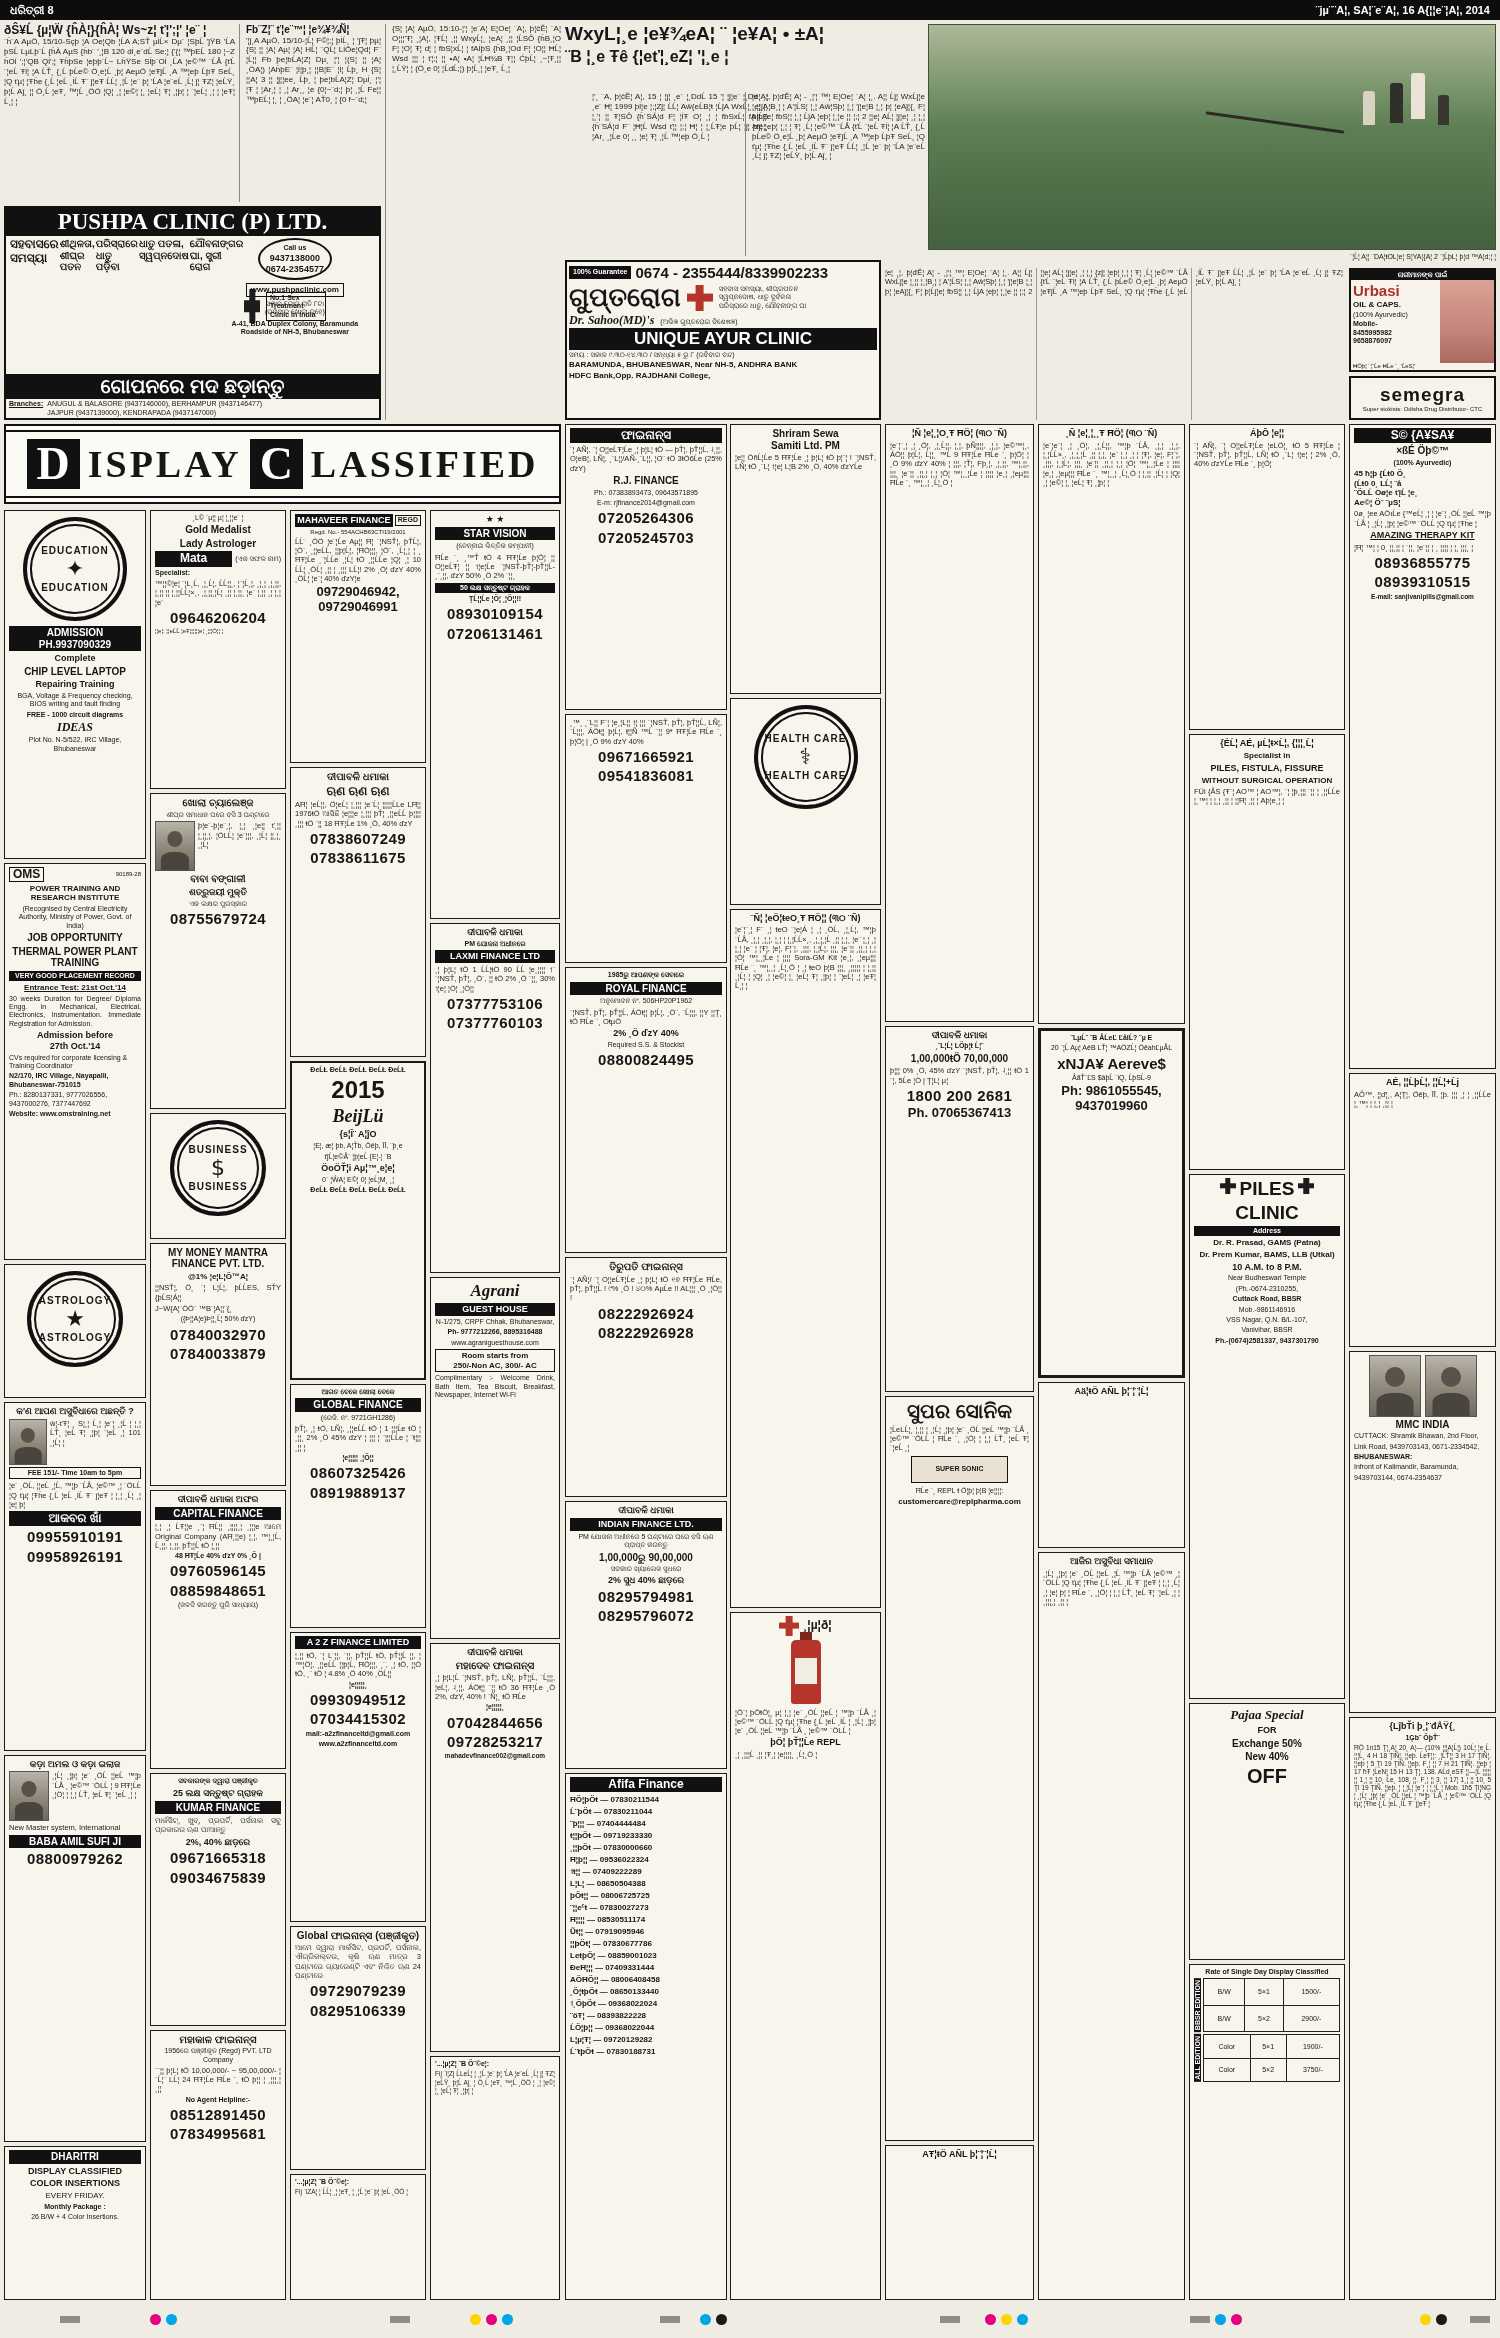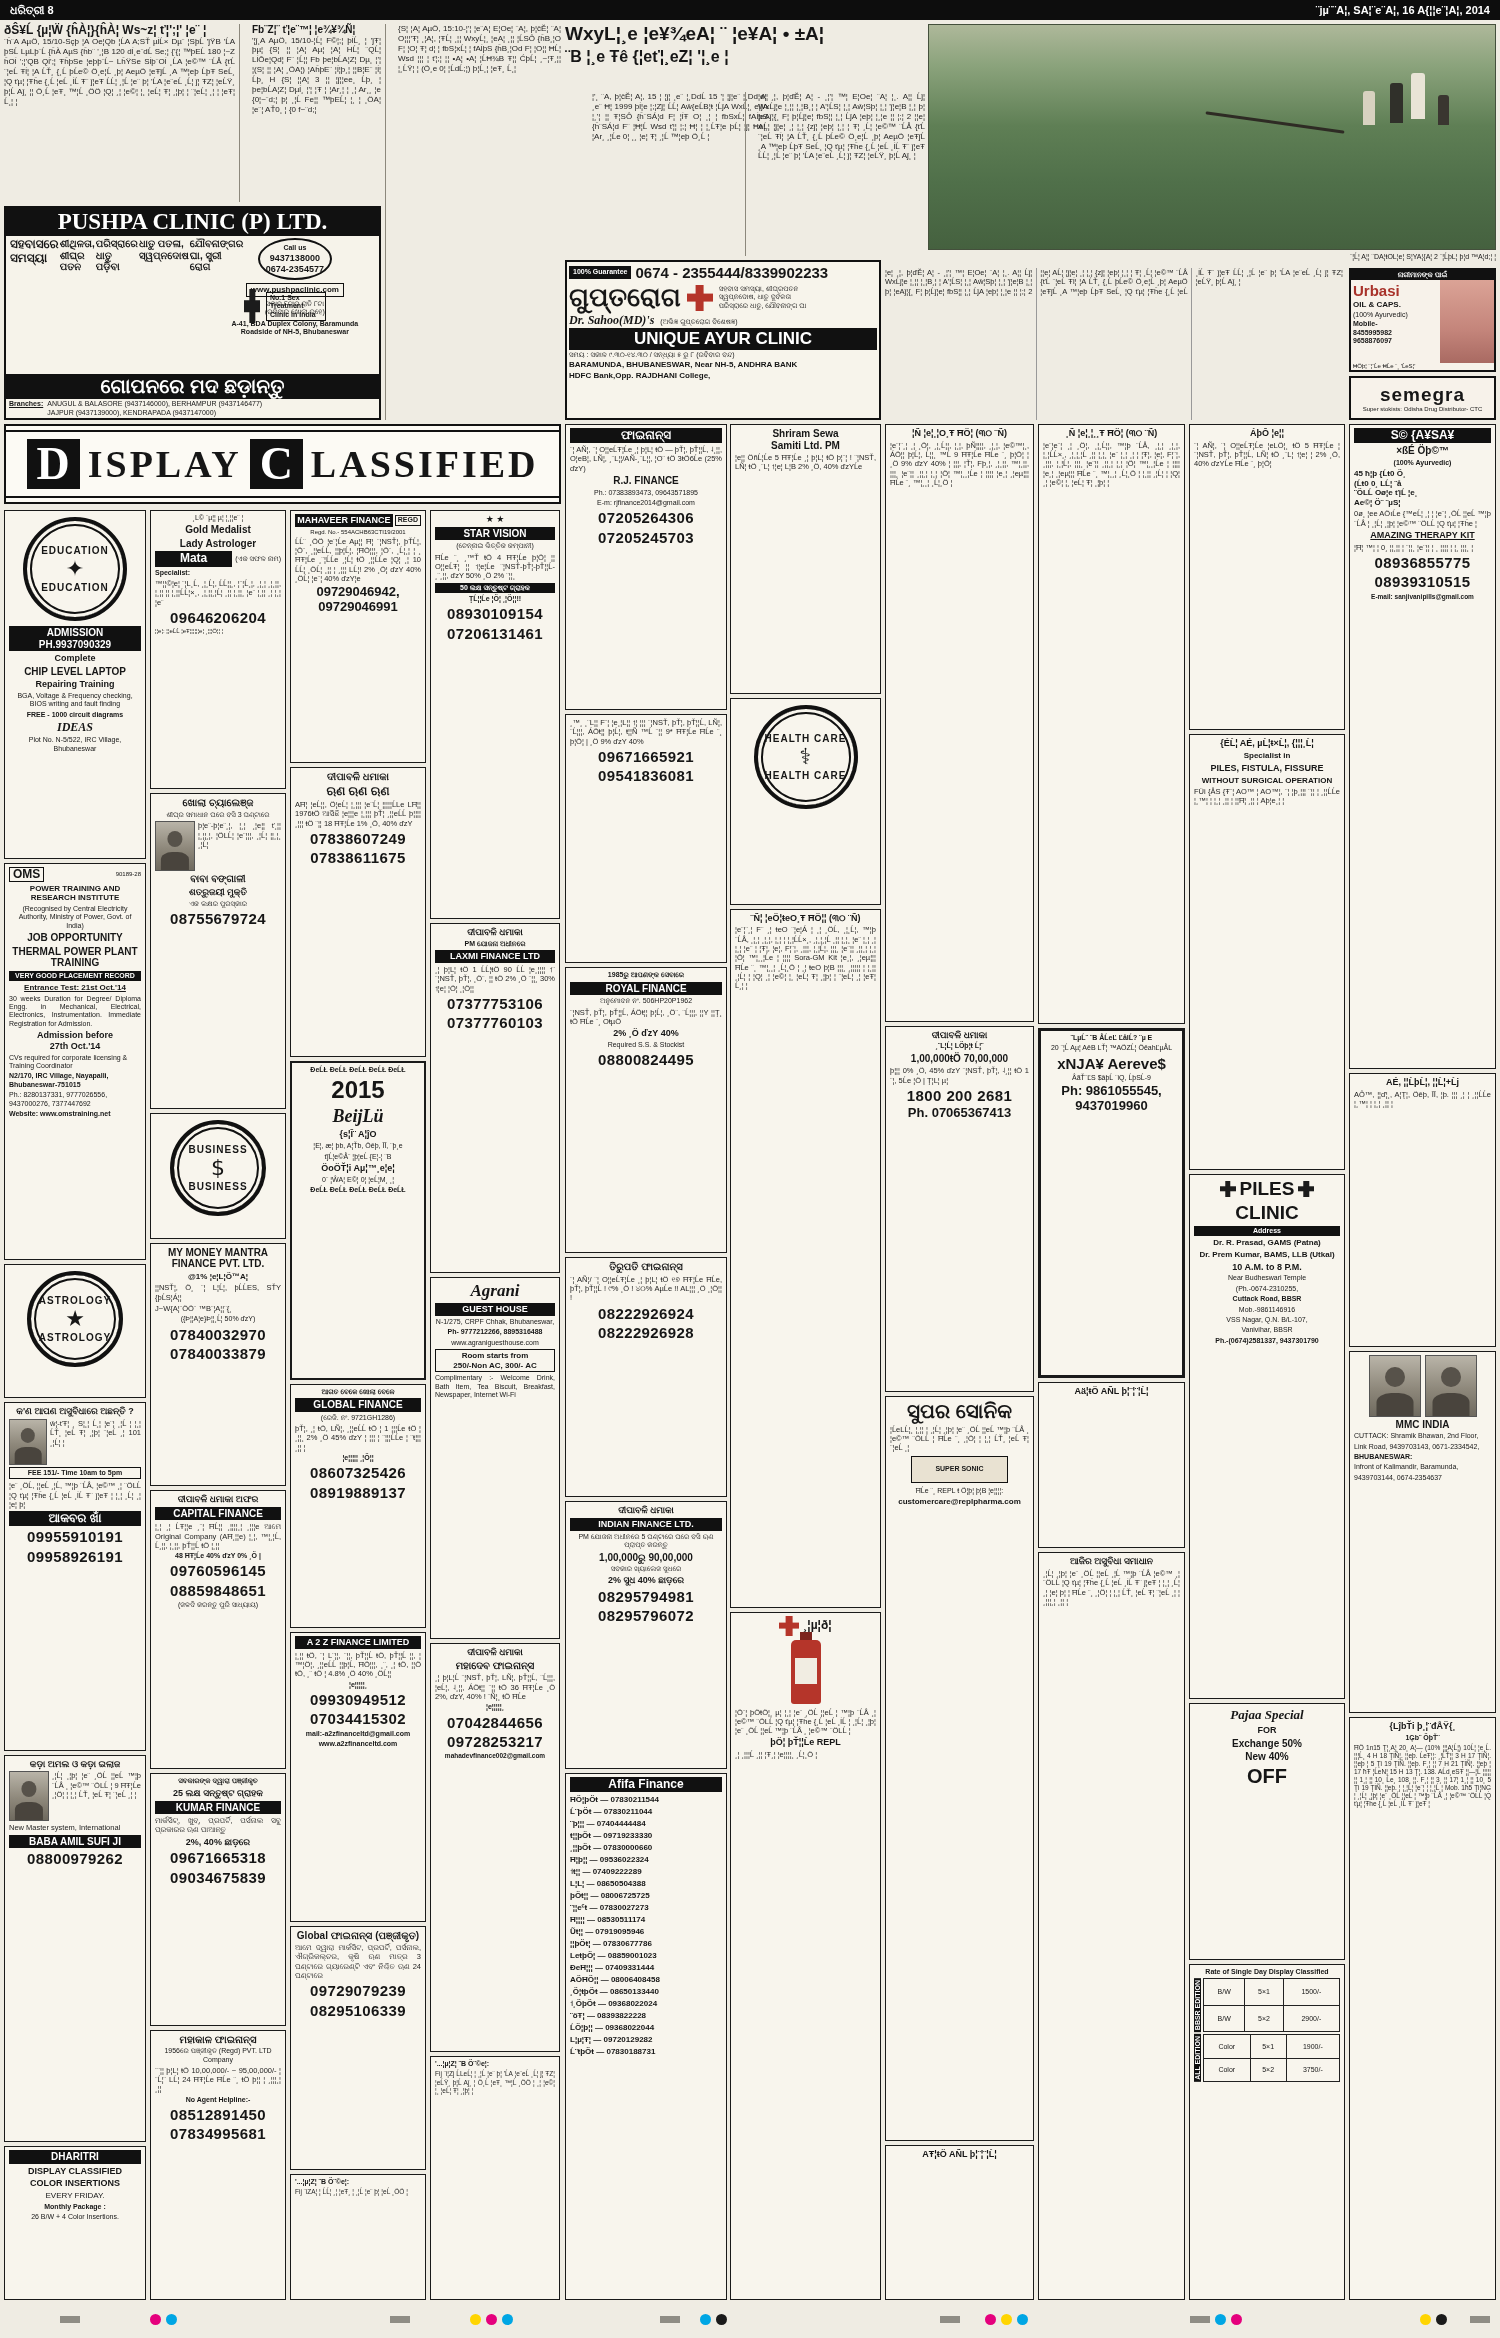--- a/index.html
+++ b/index.html
@@ -30,21 +30,21 @@
 .portrait{background:linear-gradient(180deg,#b9b4a8 0%,#8e887b 55%,#6f6a5f 100%);border:1px solid #555;position:relative}
 .portrait:before{content:"";position:absolute;left:50%;top:18%;width:40%;height:34%;transform:translateX(-50%);border-radius:50%;background:#57524a}
 .portrait:after{content:"";position:absolute;left:50%;bottom:0;width:74%;height:38%;transform:translateX(-50%);border-radius:40% 40% 0 0;background:#49443d}
 .plus{position:relative;display:inline-block}
 .plus:before,.plus:after{content:"";position:absolute;background:#1c1c1c}
 .plus.red:before,.plus.red:after{background:#b5352a}
 .plus:before{left:50%;top:0;width:34%;height:100%;transform:translateX(-50%)}
 .plus:after{top:50%;left:0;height:34%;width:100%;transform:translateY(-50%)}
 .newscol{font-size:8px}
 .newscol .gb{font-size:8px}
-.rule{border-left:1px solid #8c887c;padding-left:12px}
+.rule{border-left:1px solid #8c887c;padding-left:6px}
 .photo{background:linear-gradient(180deg,#aeb89a 0%,#8ba37c 18%,#5f7f55 45%,#50704a 70%,#45613f 100%);border:1px solid #44503c;position:relative;overflow:hidden}
 .fig{position:absolute;border-radius:3px 3px 0 0}
 .banner{position:absolute;background:#fcfaf4;border:2px solid #111;display:flex;align-items:center;justify-content:center;gap:8px;font-family:"Liberation Serif",serif;box-shadow:inset 0 4px 0 #fcfaf4,inset 0 6px 0 #111,inset 0 -4px 0 #fcfaf4,inset 0 -6px 0 #111}
 .cap{background:#111;color:#fff;font-size:46px;font-weight:bold;padding:2px 10px;line-height:1}
 .bw{font-size:38px;font-weight:bold;letter-spacing:3px}
 .ratet{width:100%;border-collapse:collapse;font-size:7px}
 .ratet td{border:1px solid #222;padding:1px 2px;text-align:center}
 .vlab{writing-mode:vertical-rl;transform:rotate(180deg);background:#111;color:#fff;font-weight:bold;font-size:7px;padding:2px 0}
 .bottle{width:30px;height:64px;background:#b5352a;border-radius:5px 5px 3px 3px;margin:2px auto;position:relative}
 .bottle:before{content:"";position:absolute;top:-8px;left:50%;transform:translateX(-50%);width:12px;height:8px;background:#7c241d}
@@ -623,21 +623,21 @@
 
   <div class="ad" style="flex-grow:430">
     <div class="ctr s9 b">{ÉĹ¦ AÉ, µĹ¦ŧ×Ĺ¦, {¦¦¦¸Ĺ¦</div>
     <div class="ctr s8 b">Specialist in</div>
     <div class="ctr s9 b">PILES, FISTULA, FISSURE</div>
     <div class="ctr s8 b">WITHOUT SURGICAL OPERATION</div>
     <div class="gb">FÜi {ÅS {Ŧ¨¦ AO™ ¦ AO™¦, ¨¦ ¦þ¸¦¦¦ ¨¦¦ ¦ ¸¦¦ĹĹe ¦¸™¦ ¦ ¦¸¦ ¸¦¦ ¦ ¦¦Ħ¦ ¸¦¦ ¦ Aþ¦e¸¦ ¦</div>
   </div>
 
   <div class="ad" style="flex-grow:520">
-    <div style="display:flex;align-items:center;justify-content:center;gap:4px">
+    <div style="display:flex;justify-content:center;gap:4px">
       <span class="plus" style="width:16px;height:16px"></span>
       <span class="b" style="font-size:19px">PILES</span>
       <span class="plus" style="width:16px;height:16px"></span>
     </div>
     <div class="ctr b" style="font-size:19px">CLINIC</div>
     <div class="bar sm">Address</div>
     <div class="ctr s8 b">Dr. R. Prasad, GAMS (Patna)</div>
     <div class="ctr s8 b">Dr. Prem Kumar, BAMS, LLB (Utkal)</div>
     <div class="ctr s9 b">10 A.M. to 8 P.M.</div>
     <div class="ctr sm">Near Budheswari Temple</div>

